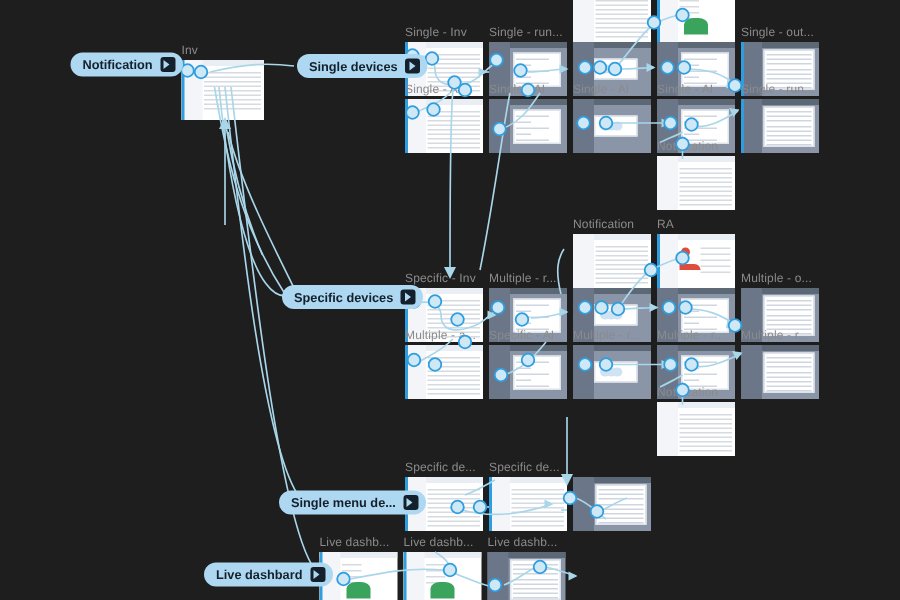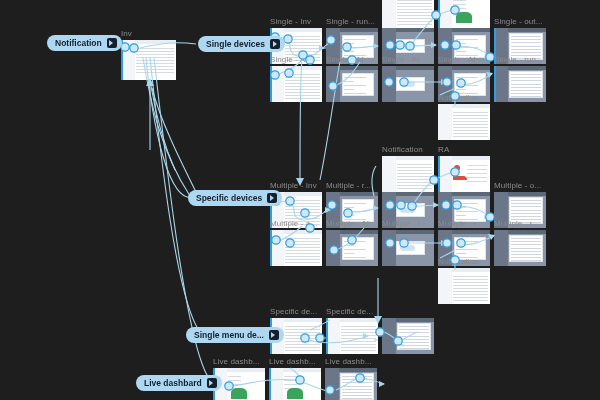--- a/index.html
+++ b/index.html
@@ -277,21 +277,21 @@
           <div class="row" style="top:11px"></div>
           <div class="row" style="top:14px"></div>
           <div class="row" style="top:17px"></div>
           <div class="row" style="top:20px"></div>
           <div class="row" style="top:23px"></div>
           <div class="row" style="top:26px"></div>
           <div class="row" style="top:29px"></div>
           <div class="row" style="top:32px"></div>
         </div>
       </div>
-      <div class="frame-label" style="left: 270px; top: 181px;">Multiple - Inv</div>
+      <div class="frame-label" style="left: 270px; top: 181px;">Specific - Inv</div>
       <div class="frame" style="left: 270px; top: 192px; width: 52px; height: 36px;">
         <div class="mini">
           <div class="topbar"></div>
           <div class="lsb"></div>
           <div class="row" style="top:8px"></div>
           <div class="row" style="top:11px"></div>
           <div class="row" style="top:14px"></div>
           <div class="row" style="top:17px"></div>
           <div class="row" style="top:20px"></div>
           <div class="row" style="top:23px"></div>
@@ -364,21 +364,21 @@
           <div class="row" style="top:14px"></div>
           <div class="row" style="top:17px"></div>
           <div class="row" style="top:20px"></div>
           <div class="row" style="top:23px"></div>
           <div class="row" style="top:26px"></div>
           <div class="row" style="top:29px"></div>
           <div class="row" style="top:32px"></div>
         </div>
         <div class="sel"></div>
       </div>
-      <div class="frame-label" style="left: 326px; top: 219px;">Multiple - AI</div>
+      <div class="frame-label" style="left: 326px; top: 219px;">Specific - AI</div>
       <div class="frame dark" style="left: 326px; top: 230px; width: 52px; height: 36px;">
         <div class="mini d">
           <div class="topbar"></div>
           <div class="lsb"></div>
           <div class="card" style="left:30%;top:7px;right:8%;bottom:6px"></div>
           <div class="row m" style="left:34%;top:11px"></div>
           <div class="row s" style="left:34%;top:15px"></div>
           <div class="row m" style="left:34%;top:19px"></div>
           <div class="row s" style="left:34%;top:23px"></div>
           <div class="row m" style="left:34%;top:27px"></div>

